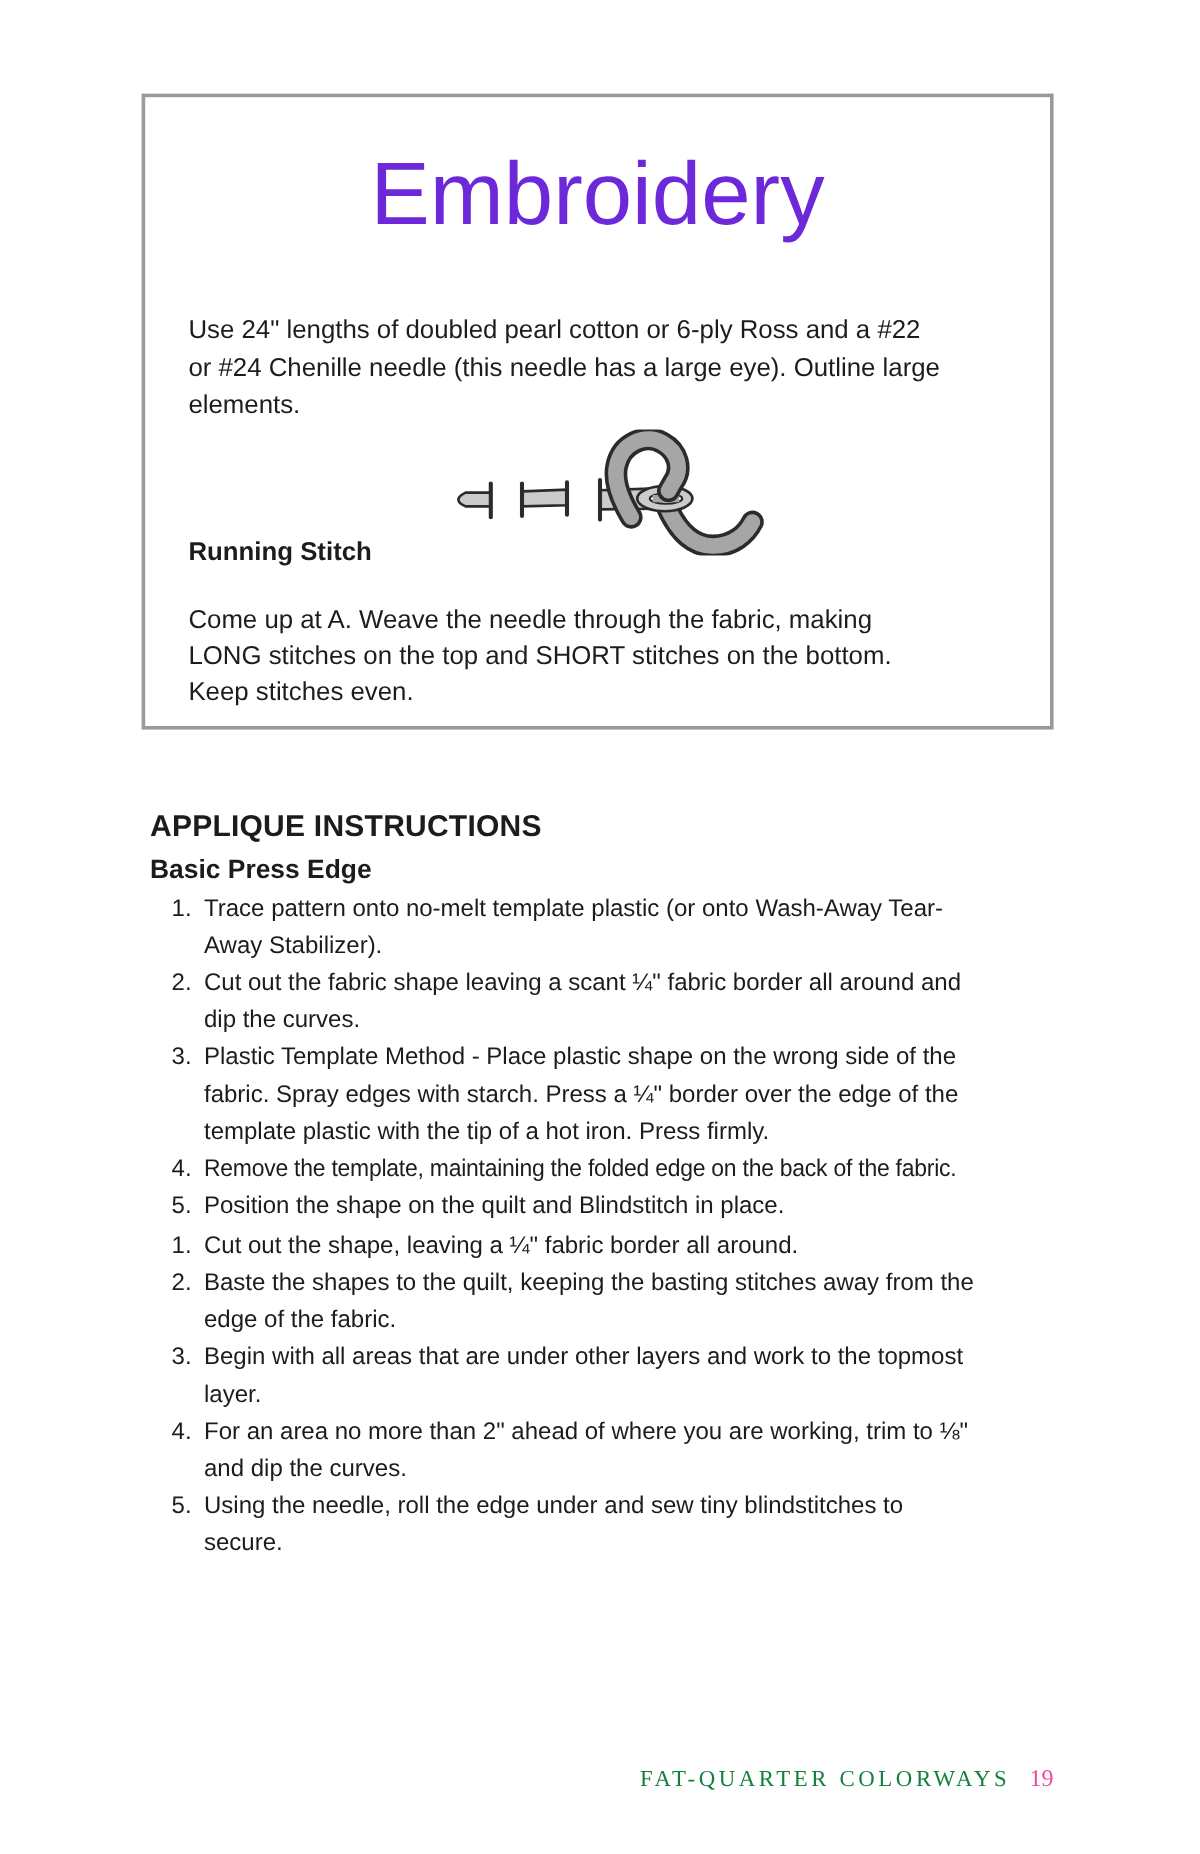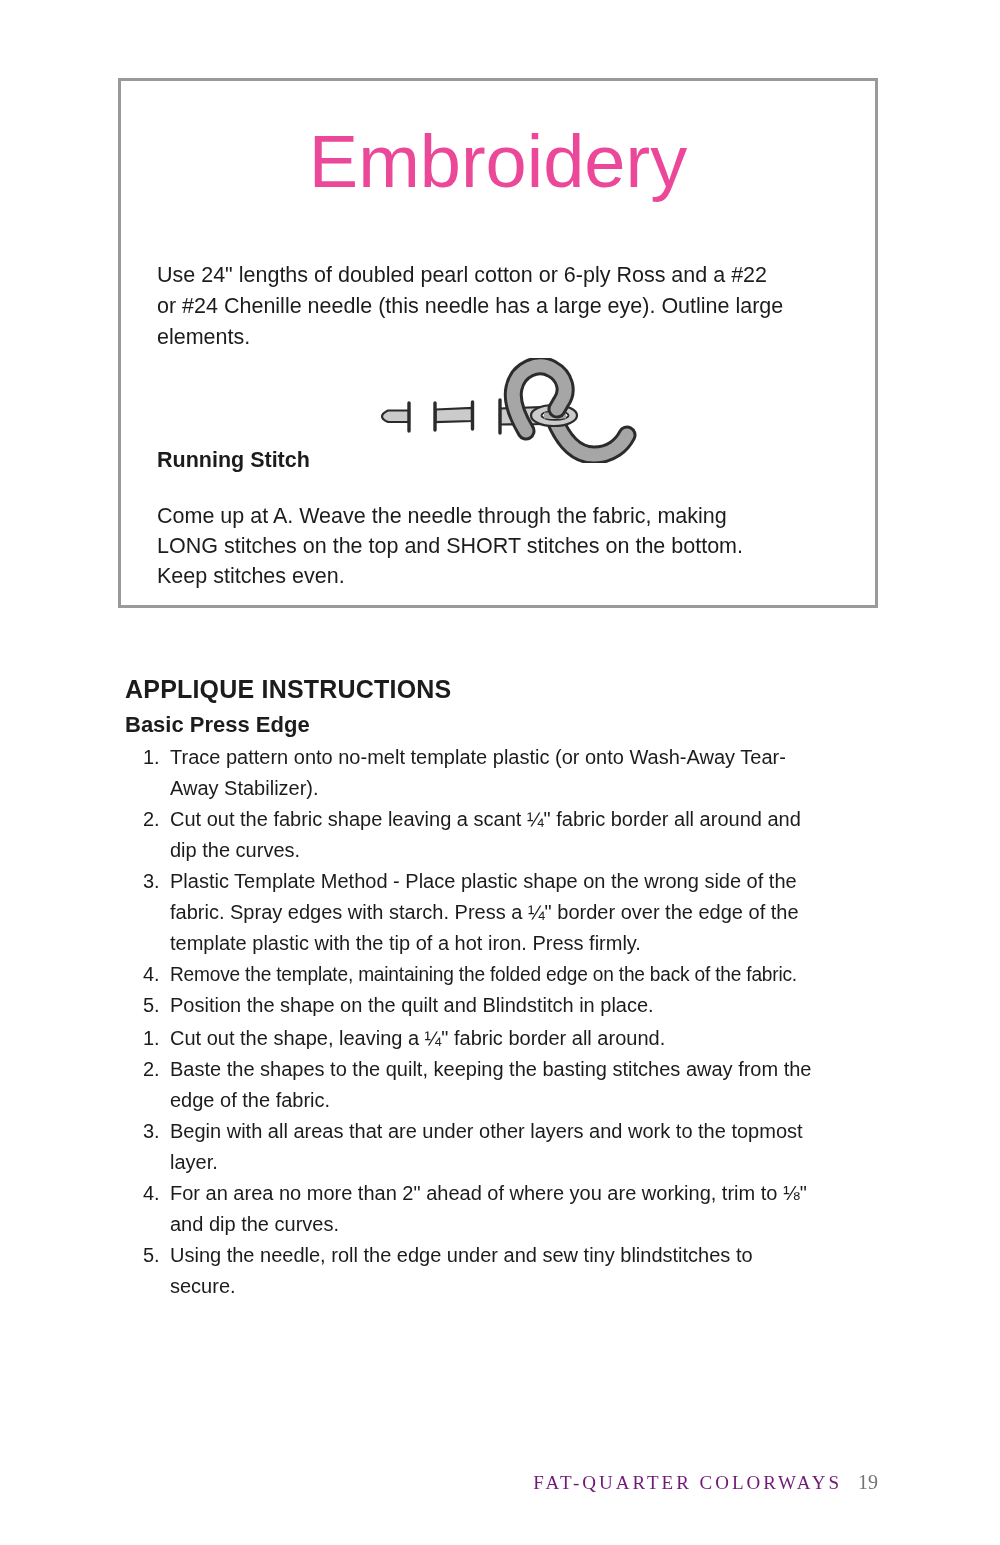--- a/index.html
+++ b/index.html
@@ -6,21 +6,21 @@
   body{
     width:1000px;height:1545px;background:#ffffff;position:relative;
     font-family:"Liberation Sans", sans-serif;color:#1c1c1c;overflow:hidden;
   }
   .embroidery-box{
     position:absolute;left:118px;top:78px;width:754px;height:524px;
     border:3px solid #9a9a9a;background:#fff;
   }
   .box-title{
     position:absolute;top:38px;left:0;width:100%;text-align:center;
-    font-size:74px;font-weight:300;letter-spacing:0px;color:#ec4899;margin:0;
+    font-size:74px;font-weight:300;letter-spacing:0px;color:#6d28d9;margin:0;
     font-family:"Liberation Sans", sans-serif;
   }
   .box-intro{
     position:absolute;left:36px;top:157px;width:690px;
     font-size:21.5px;line-height:31px;white-space:pre-line;
   }
   .figure{position:absolute;left:247px;top:277px;width:280px;height:105px;}
   .stitch-heading{
     position:absolute;left:36px;top:367px;font-size:21.5px;font-weight:bold;margin:0;
   }
@@ -35,24 +35,24 @@
   .instruction-list{list-style:none;margin:2px 0 0 0;padding:0 0 0 18px;}
   .instruction-item{display:flex;font-size:20px;line-height:31px;}
   .item-number{flex:0 0 27px;width:27px;}
   .item-body{flex:1;white-space:pre-line;}
   .item-body.condensed{transform:scaleX(0.955);transform-origin:left center;white-space:nowrap;letter-spacing:-0.2px;}
   .sub{margin-left:5px;text-indent:42px;}
   .b{font-weight:normal;}
   .footer{position:absolute;left:118px;top:1471px;width:760px;text-align:right;}
   .footer-title{
     font-family:"Liberation Serif", serif;font-size:19px;
-    letter-spacing:3px;color:#701a75;text-align:center;
+    letter-spacing:3px;color:#15803d;text-align:center;
   }
   .footer-page{
-    font-family:"Liberation Serif", serif;font-size:20px;color:#737373;margin-left:16px;
+    font-family:"Liberation Serif", serif;font-size:20px;color:#ec4899;margin-left:16px;
   }
 </style>
 </head>
 <body>
 
 <div class="embroidery-box">
   <h1 class="box-title">Embroidery</h1>
   <p class="box-intro">Use 24" lengths of doubled pearl cotton or 6-ply Ross and a #22
 or #24 Chenille needle (this needle has a large eye). Outline large
 elements.</p>

